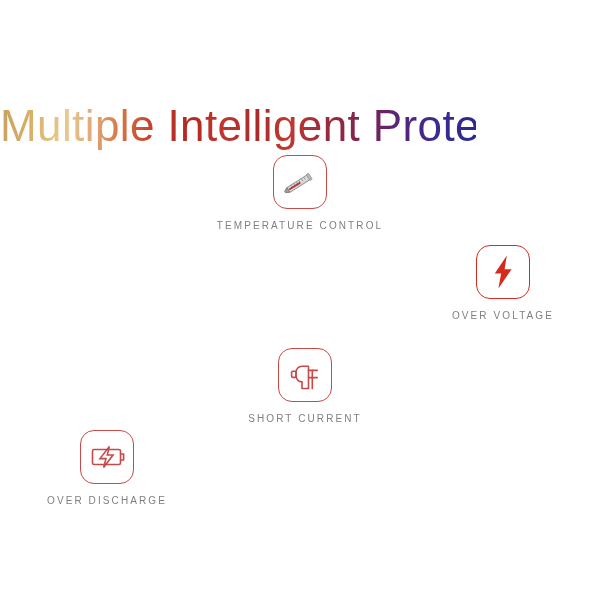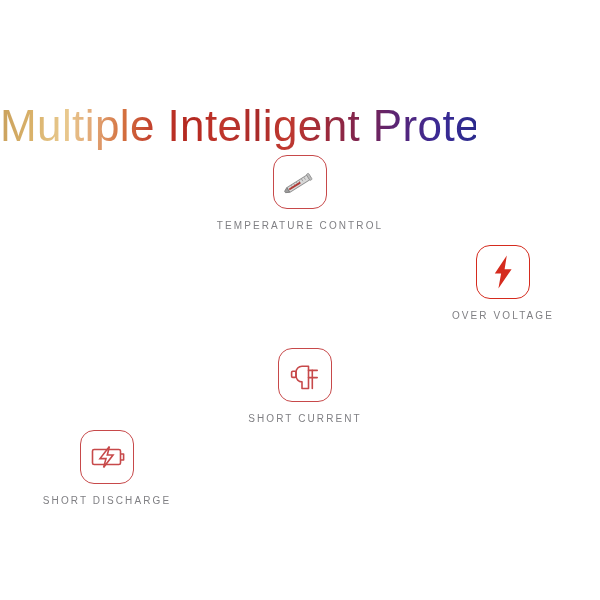--- a/index.html
+++ b/index.html
@@ -160,17 +160,17 @@
       <span>
         <svg width="54" height="52" viewBox="0 0 54 52" aria-hidden="true">
           <g fill="none" stroke="#c7494a" stroke-width="1.6">
             <rect x="11.5" y="18.5" width="28" height="15" rx="1.6"></rect>
             <path d="M39.5 23.0 L42.6 23.0 L42.6 29.0 L39.5 29.0" stroke-linejoin="round"></path>
             <path d="M28.4 15.6 L19.0 27.6 L25.0 27.6 L22.6 36.4 L32.0 24.0 L26.3 24.0 Z"></path>
           </g>
         </svg>
       </span>
     </div>
-    <div class="f-label">SHORT DISCHARGE</div>
+    <div class="f-label">OVER DISCHARGE</div>
   </div>
 
 
 </div>
 
 </body></html>

